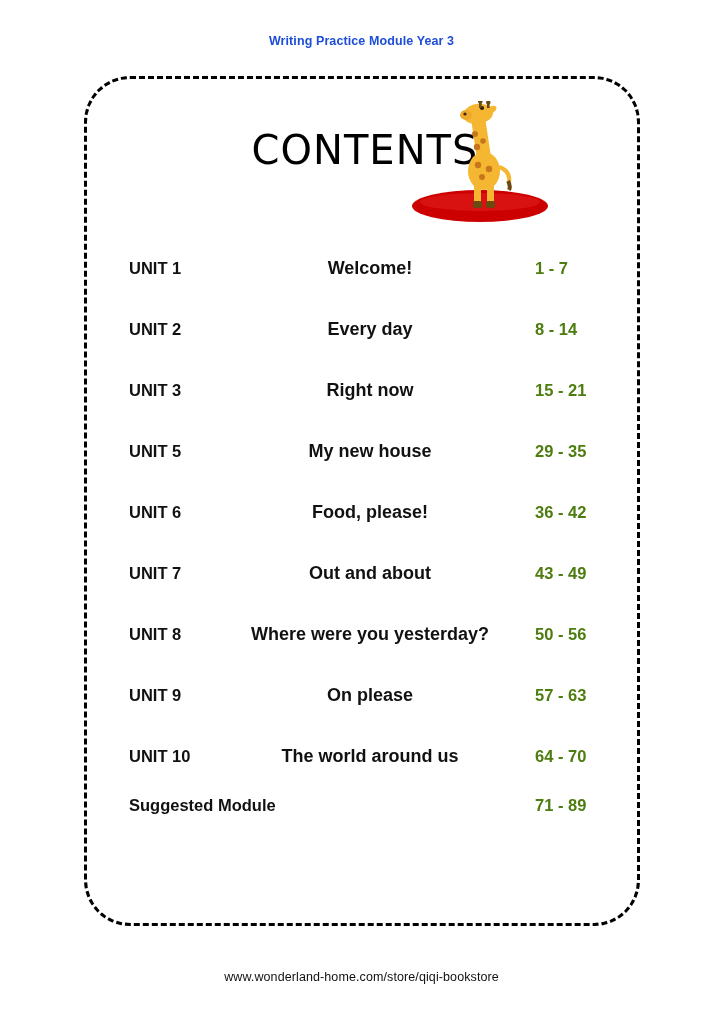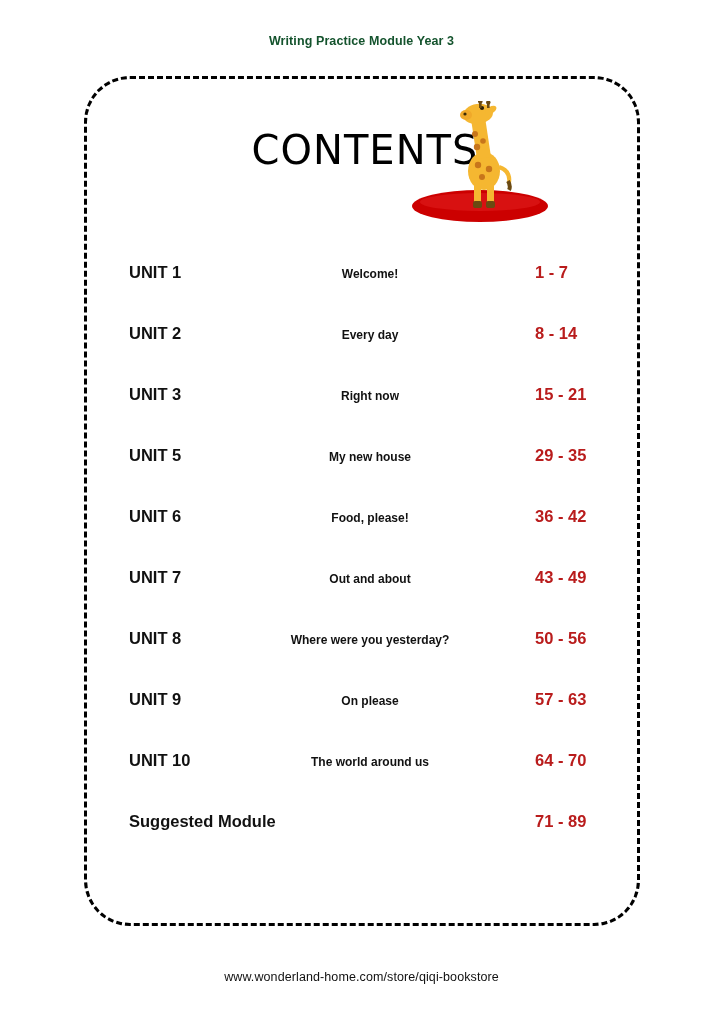--- a/index.html
+++ b/index.html
@@ -17,21 +17,21 @@
   }
 
   .page-header {
     position: absolute;
     top: 34px;
     left: 0;
     width: 723px;
     text-align: center;
     font-size: 12.5px;
     font-weight: bold;
-    color: #14532d;
+    color: #1d4ed8;
     letter-spacing: 0.1px;
   }
 
   .page-footer {
     position: absolute;
     bottom: 40px;
     left: 0;
     width: 723px;
     text-align: center;
     font-size: 12.5px;
@@ -84,37 +84,37 @@
     align-items: baseline;
     height: 61px;
   }
   .toc-unit {
     width: 140px;
     padding-left: 42px;
     box-sizing: border-box;
     font-size: 16.5px;
     font-weight: bold;
     color: #111111;
-    margin-top: 16px;
   }
   .toc-title {
     flex: 1;
     text-align: center;
-    font-size: 12px;
+    font-size: 18px;
     font-weight: bold;
     color: #111111;
+    margin-top: 11px;
   }
   .toc-pages {
     width: 130px;
     text-align: left;
     padding-left: 22px;
     box-sizing: border-box;
     font-size: 16.5px;
     font-weight: bold;
-    color: #b91c1c;
+    color: #4d7c0f;
   }
 
   .toc-row.answers .toc-unit {
     width: 260px;
     font-size: 16.5px;
   }
   .toc-row.answers .toc-title { flex: 1; }
 </style>
 </head>
 <body>

